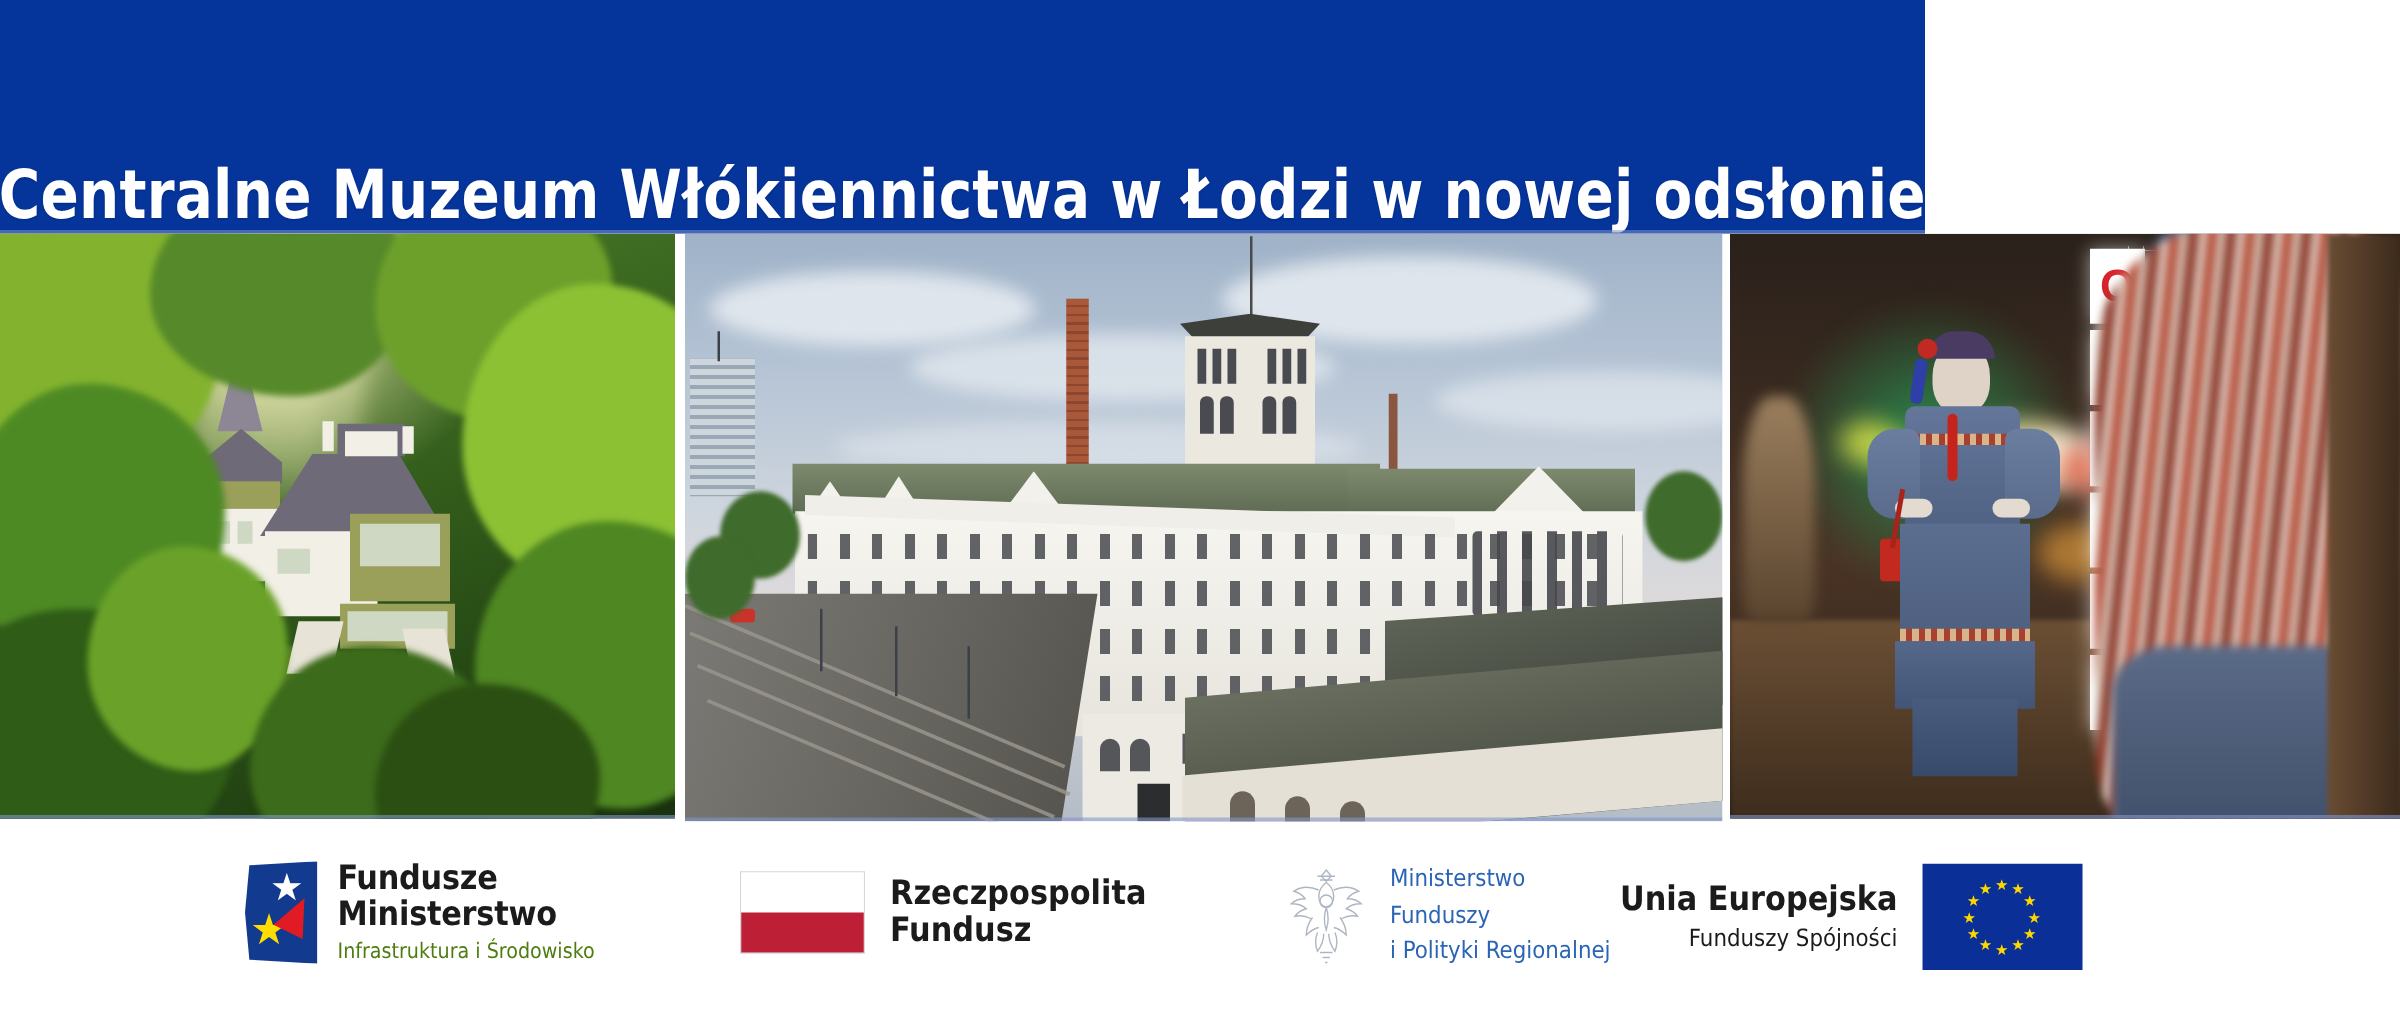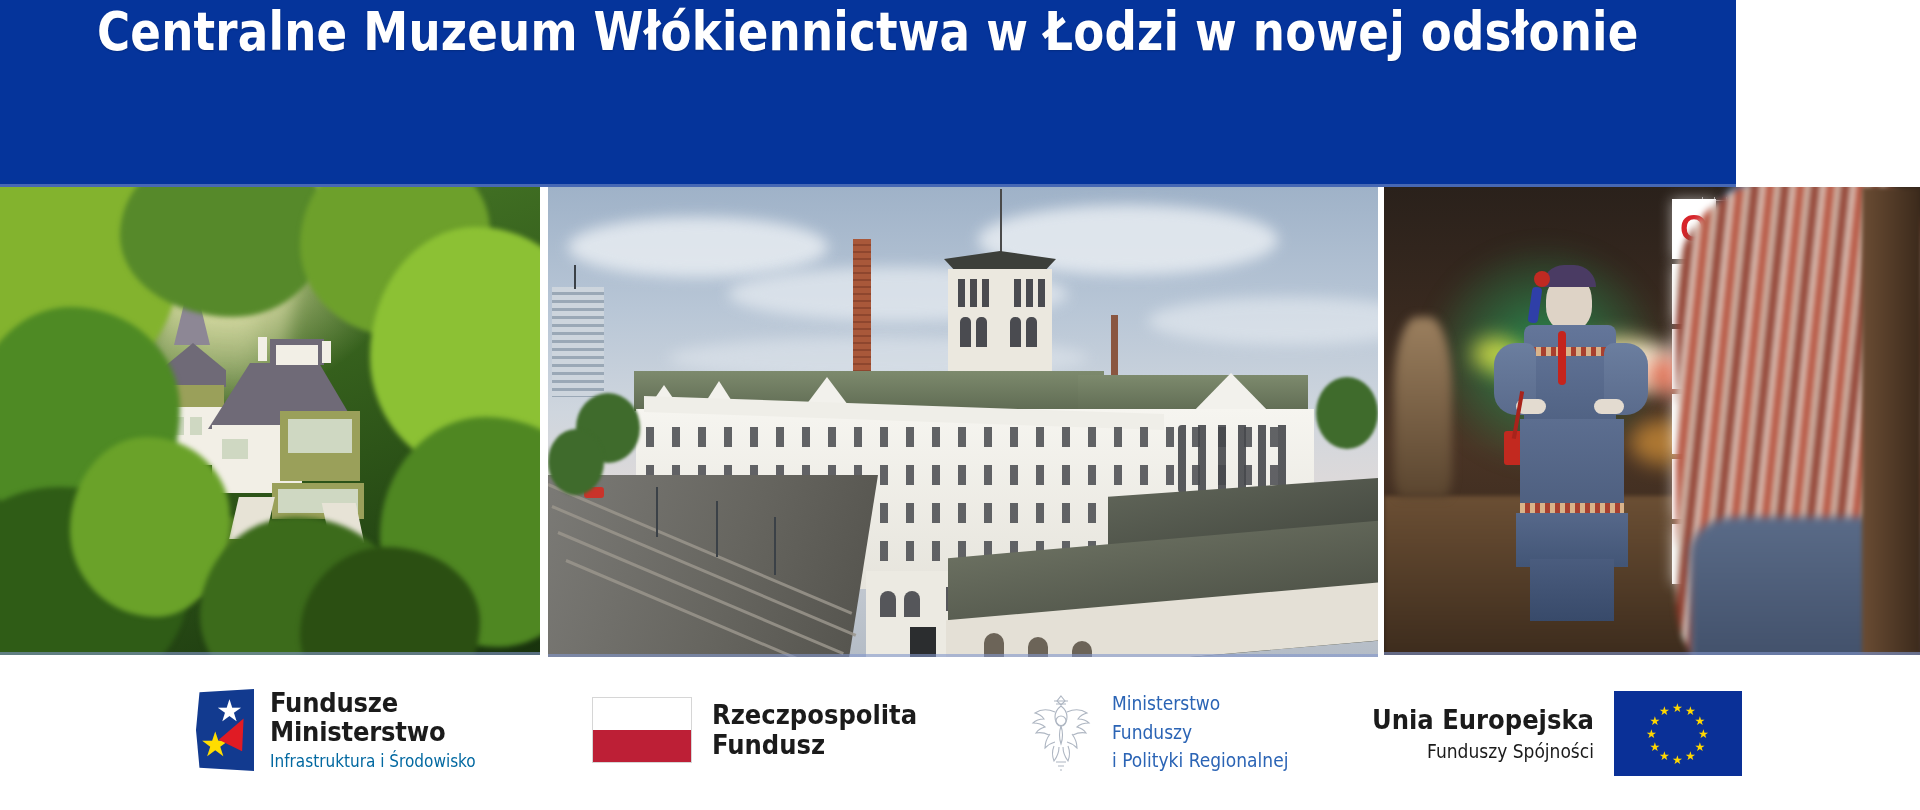--- a/index.html
+++ b/index.html
@@ -3,23 +3,23 @@
 <meta charset="utf-8">
 <style>
   * { margin:0; padding:0; box-sizing:border-box; }
   html,body { width:1920px; height:810px; background:#ffffff;
     font-family:"Liberation Sans", sans-serif; overflow:hidden; }
 
   .page { position:relative; width:1920px; height:810px; background:#fff; }
 
   
   .header {
-    position:absolute; left:0; top:0; width:1736px; height:187px;
+    position:absolute; left:0; top:0; width:1540px; height:187px;
     background:#05349b;
-    display:flex; align-items:flex-start; justify-content:center;
+    display:flex; align-items:flex-end; justify-content:center;
   }
   .header::after{
     content:""; position:absolute; left:0; bottom:0; width:100%; height:3px;
     background:#7d93c8; opacity:.55;
   }
   .header-title{
     color:#ffffff;
     font-family:"DejaVu Sans Condensed","Liberation Sans Narrow","Liberation Sans",sans-serif;
     font-size:54px; font-weight:600; letter-spacing:.2px;
     white-space:nowrap; transform:scaleX(.93); transform-origin:center;
@@ -140,21 +140,21 @@
   }
   .fe-star{ position:absolute; color:#fff; font-size:30px; line-height:1; }
   .fe-yellow{ position:absolute; color:#ffdd00; font-size:34px; line-height:1; }
   .fe-red{ position:absolute; width:0;height:0;
     border-left:13px solid transparent; border-right:13px solid transparent;
     border-bottom:30px solid #e01b24; transform:rotate(26deg); }
   .fe-text{ margin-left:16px; }
   .fe-l1,.fe-l2{ font-family:"DejaVu Sans Condensed","Liberation Sans",sans-serif;
     font-size:27px; font-weight:700; color:#1b1b1b; line-height:1.06; letter-spacing:-.2px; }
   .fe-l3{ font-family:"DejaVu Sans Condensed","Liberation Sans",sans-serif;
-    font-size:17px; color:#0369a1; margin-top:4px; }
+    font-size:17px; color:#4d7c0f; margin-top:4px; }
 
   .pl-flag{ width:100px; height:66px; border:1px solid #d6d6d6; }
   .pl-flag .w{ height:50%; background:#fff; }
   .pl-flag .r{ height:50%; background:#bd1f36; }
   .rp-text{ margin-left:20px; }
   .rp-l1,.rp-l2{ font-family:"DejaVu Sans Condensed","Liberation Sans",sans-serif;
     font-size:27px; font-weight:700; color:#1b1b1b; line-height:1.12; }
 
   .eagle{ width:70px; height:84px; position:relative; }
   .eagle svg{ width:100%; height:100%; display:block; }
@@ -413,21 +413,21 @@
           </g>
         </svg>
       </div>
       <div class="mf-text">
         <div class="mf-l">Ministerstwo</div>
         <div class="mf-l">Funduszy</div>
         <div class="mf-l">i Polityki Regionalnej</div>
       </div>
     </div>
 
-    <div class="logo" style="left:1372px; top:32px;">
+    <div class="logo" style="left:1296px; top:32px;">
       <div class="ue-text">
         <div class="ue-l1">Unia Europejska</div>
         <div class="ue-l2">Funduszy Spójności</div>
       </div>
       <div class="eu-flag" id="eu-flag">
           <div class="eu-star" style="left: 58px; top: 10.5px;">★</div>
           <div class="eu-star" style="left: 71px; top: 13.9833px;">★</div>
           <div class="eu-star" style="left: 80.5167px; top: 23.5px;">★</div>
           <div class="eu-star" style="left: 84px; top: 36.5px;">★</div>
           <div class="eu-star" style="left: 80.5167px; top: 49.5px;">★</div>

